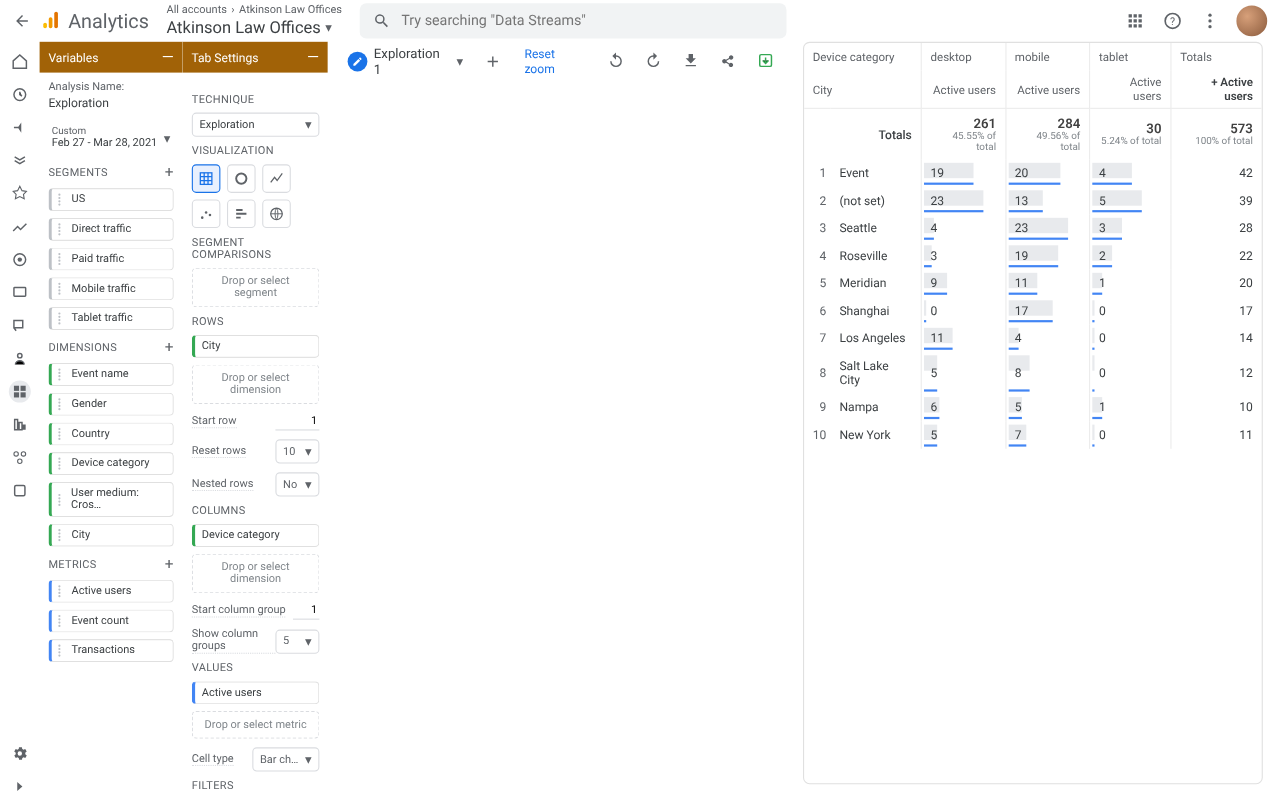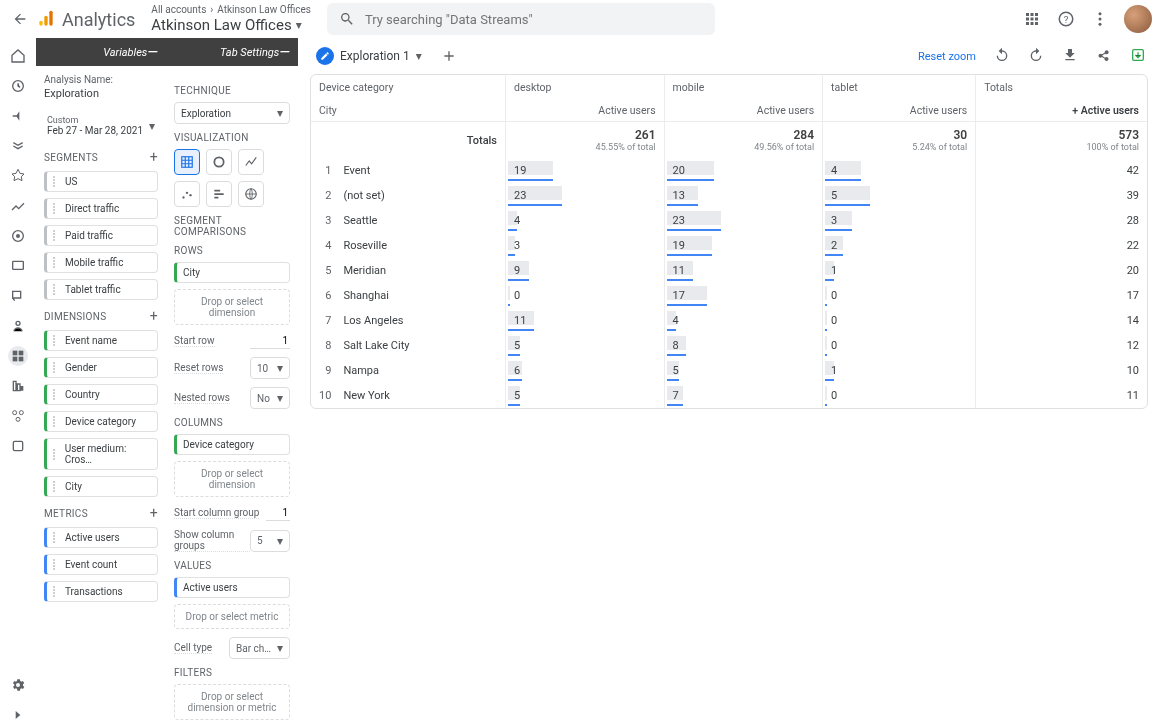--- a/index.html
+++ b/index.html
@@ -25,21 +25,21 @@
 .main { display:flex; height: calc(725px - 38px); }
 .rail { width: 36px; background:#fff; border-right: 0px solid #e0e0e0; display:flex; flex-direction:column; align-items:center; padding-top:8px; gap:10px; }
 .rail-icon { width:20px; height:20px; color:#5f6368; display:flex; align-items:center; justify-content:center; cursor:pointer; border-radius:50%; }
 .rail-icon.active { background:#e8eaed; }
 .rail-spacer { flex:1; }
 
 
 .panel { background:#fff; border-right:0px solid #e0e0e0; display:flex; flex-direction:column; }
 .variables { width:130px; }
 .tabsettings { width:132px; }
-.panel-header { background:#404040; color:#fff; font-size:11px; padding:6px 8px; display:flex; justify-content:flex-end; align-items:center;font-style:italic; }
+.panel-header { background:#a16207; color:#fff; font-size:11px; padding:6px 8px; display:flex; justify-content:space-between; align-items:center; }
 .panel-header .collapse { font-size:14px; cursor:pointer; }
 .panel-body { padding: 8px; overflow-y:auto; }
 .panel-body::-webkit-scrollbar { width:6px; }
 .panel-body::-webkit-scrollbar-thumb { background:#dadce0; border-radius:3px; }
 
 .field-label { font-size:10px; color:#5f6368; margin-bottom:2px; }
 .field-block { margin-bottom:10px; }
 .analysis-name { font-size:11px; color:#3c4043; }
 .date-range { border:1px solid transparent; border-radius:4px; padding:4px 2px; display:flex; justify-content:space-between; align-items:center; cursor:pointer; }
 .date-range .small { font-size:9px; color:#5f6368; }
@@ -61,21 +61,21 @@
 .select-row { display:flex; justify-content:space-between; align-items:center; margin-bottom:8px; font-size:10px; color:#5f6368; }
 .select-row .label { border-bottom:1px dotted #dadce0; }
 .select-box { border:1px solid #dadce0; border-radius:4px; padding:3px 6px; font-size:10px; display:flex; align-items:center; gap:6px; cursor:pointer; min-width:40px; justify-content:space-between; }
 .input-small { width:40px; text-align:right; border:none; border-bottom:1px solid #dadce0; font-size:10px; padding:2px; outline:none; }
 
 .viz-row { display:flex; gap:6px; flex-wrap:wrap; margin-bottom:8px; }
 .viz-btn { width:26px; height:26px; border:1px solid #dadce0; border-radius:4px; display:flex; align-items:center; justify-content:center; cursor:pointer; color:#5f6368; }
 .viz-btn.active { border-color:#1a73e8; background:#e8f0fe; color:#1a73e8; }
 
 
-.canvas { flex:1; background:#fff; display:flex; flex-direction:column; }
+.canvas { flex:1; background:#fff; display:flex; flex-direction:row; }
 .canvas-toolbar { height:36px; display:flex; align-items:center; padding:8px 12px; gap:8px; }
 .exp-pill { display:flex; align-items:center; gap:6px; background:#fff; border-radius:16px; padding:2px 6px; cursor:pointer; }
 .exp-dot { width:18px; height:18px; border-radius:50%; background:#1a73e8; display:flex; align-items:center; justify-content:center; }
 .exp-dot svg { fill:#fff; }
 .exp-name { font-size:12px; color:#3c4043; }
 .tab-plus { width:26px; height:26px; border-radius:50%; display:flex; align-items:center; justify-content:center; cursor:pointer; color:#5f6368; }
 .canvas-spacer { flex:1; }
 .reset-zoom { color:#1a73e8; font-size:11px; cursor:pointer; margin-right:10px; }
 .toolbar-icon { width:18px; height:18px; color:#5f6368; cursor:pointer; }
 
@@ -468,20 +468,21 @@
             <svg width="14" height="14" viewBox="0 0 24 24">
               <circle cx="12" cy="12" r="9" fill="none" stroke="currentColor" stroke-width="2"></circle>
               <path fill="none" stroke="currentColor" stroke-width="1.5" d="M3 12h18M12 3c3 3 3 15 0 18M12 3c-3 3-3 15 0 18"></path>
             </svg>
           </div>
       </div>
 
       <div class="section-title">
           <span>SEGMENT COMPARISONS</span>
         </div>
+      <div class="dropzone">Drop or select segment</div>
 
       <div class="section-title">
           <span>ROWS</span>
         </div>
       <div class="chip dim">
           <span>City</span>
         </div>
       <div class="dropzone">Drop or select dimension</div>
       <div class="select-row">
           <span class="label">Start row</span>

